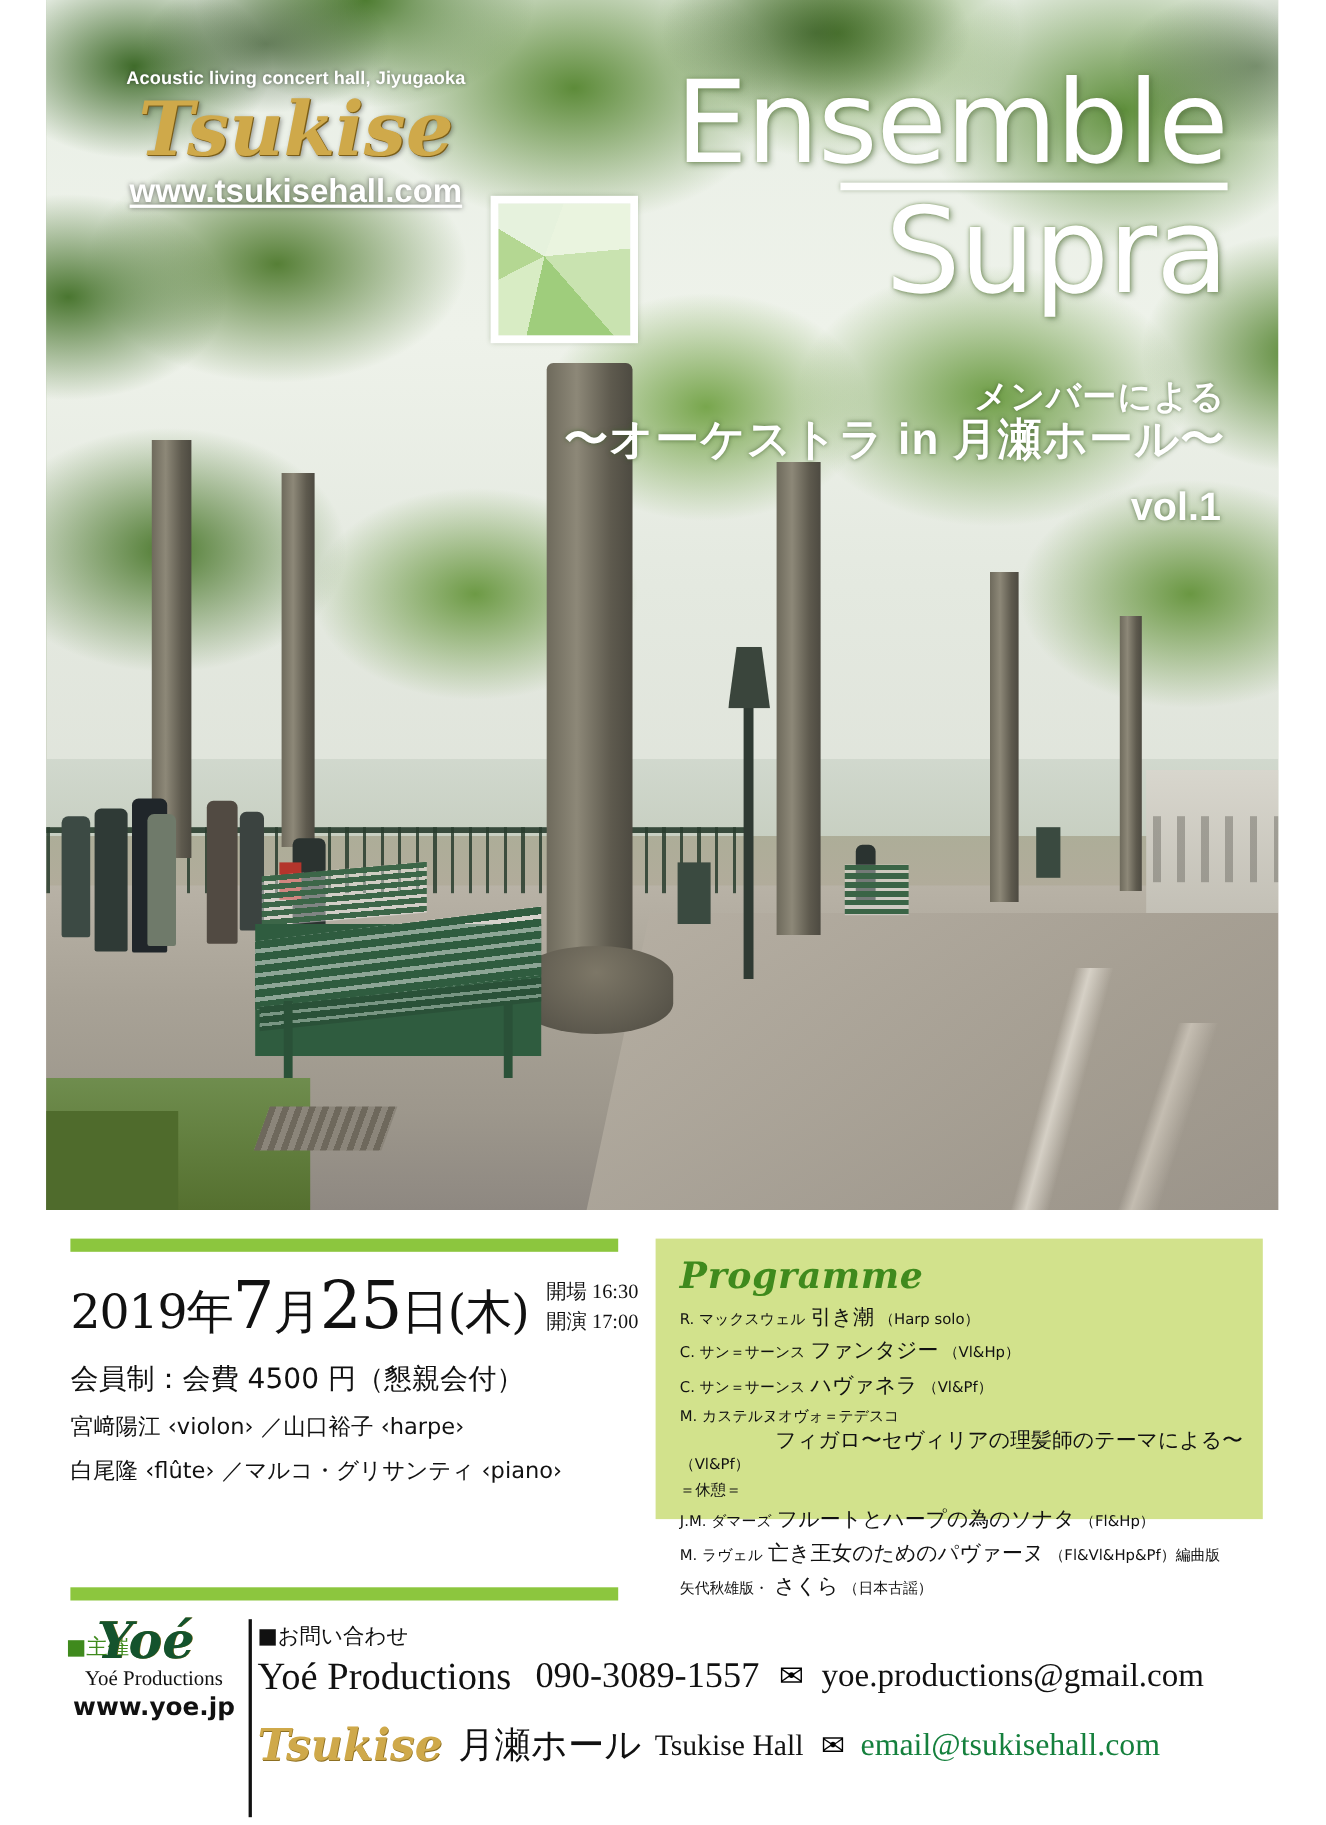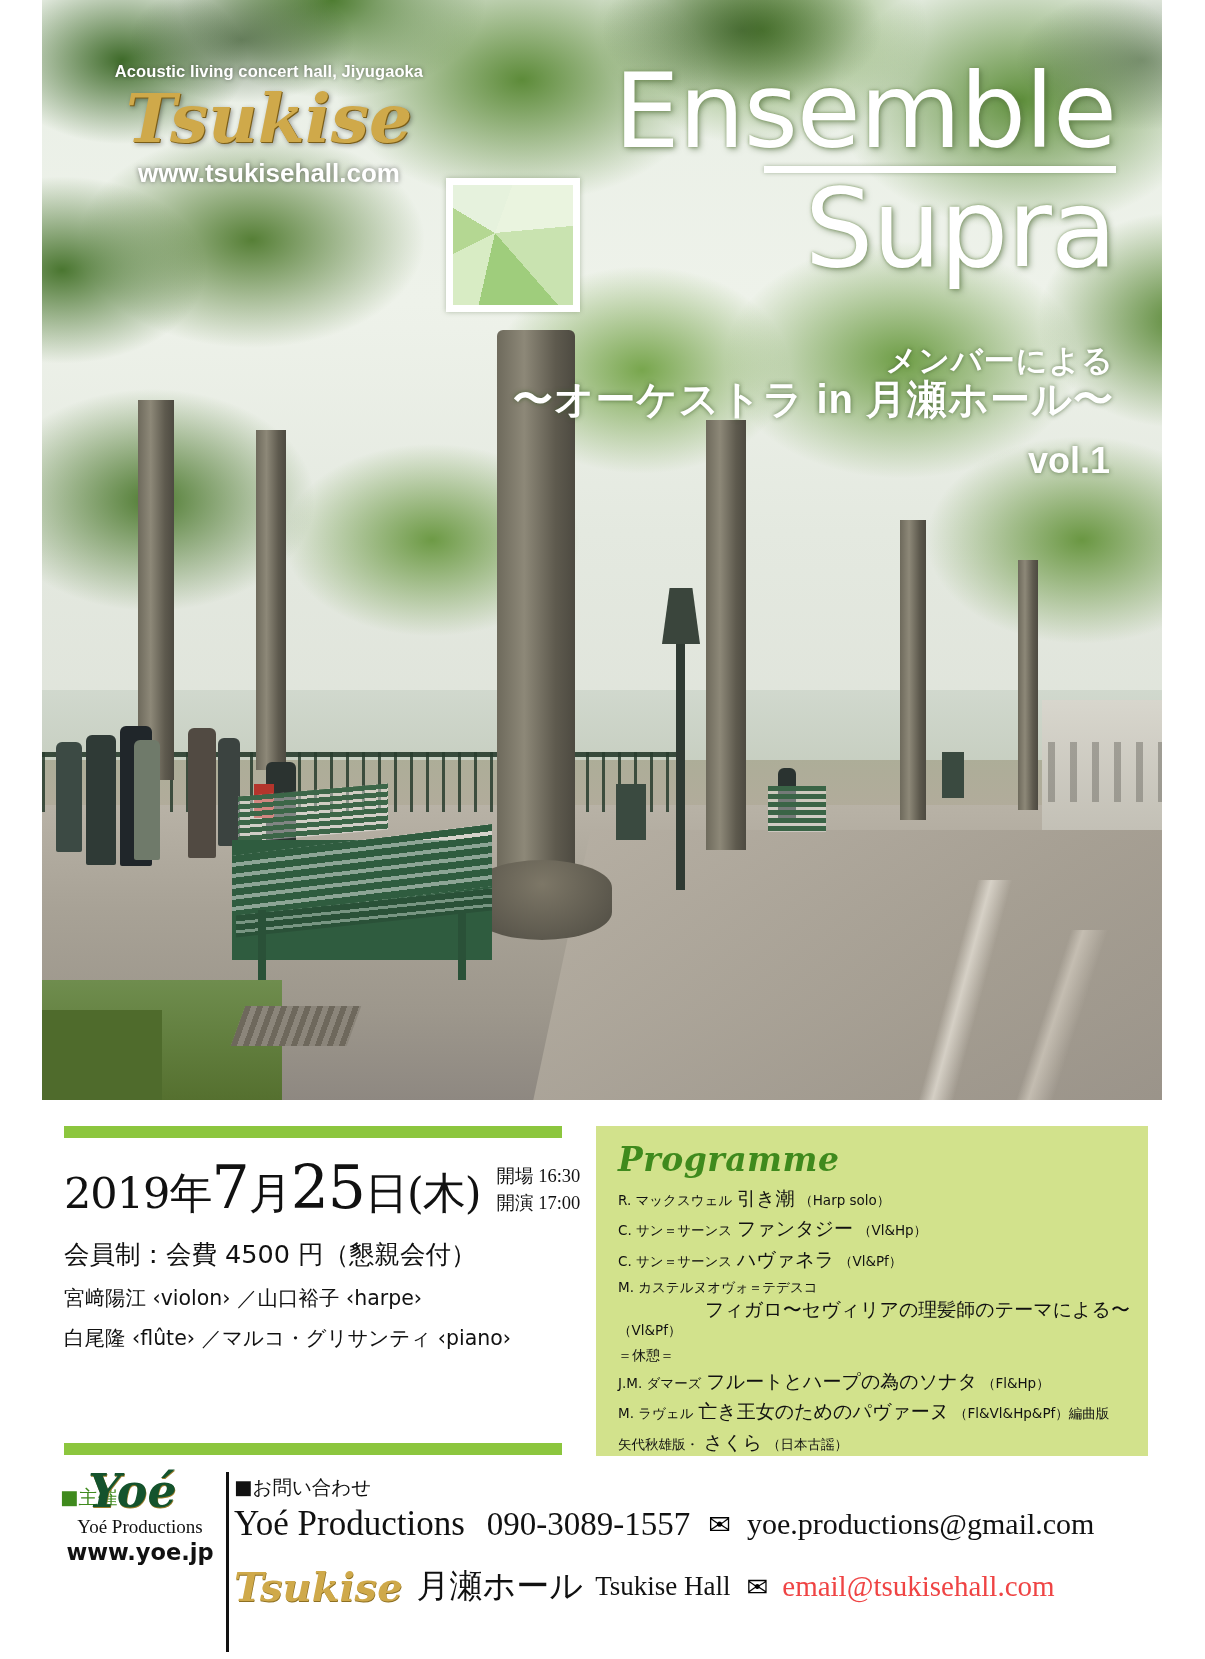--- a/index.html
+++ b/index.html
@@ -214,22 +214,23 @@
     font-family: "DejaVu Serif", serif;
     font-style: italic;
     font-size: 68px;
     font-weight: bold;
     color: #cfa94a;
     line-height: 1.05;
     margin-top: 2px;
     text-shadow: 1px 1px 0 #7a5d18, 2px 2px 5px rgba(0,0,0,.4);
   }
   .logo-url {
-    font-size: 26px; font-weight: bold; color: #ffffff; margin-top: 4px;
+    font-size: 30px; font-weight: bold; color: #ffffff; margin-top: 4px;
     text-shadow: 0 0 5px rgba(0,0,0,.5);
+    text-decoration: underline;
   }
 
   .title-wrap { position: absolute; right: 46px; top: 62px; width: 700px; text-align: right; }
   .title-1 {
     font-family: "DejaVu Sans", sans-serif;
     font-size: 104px;
     line-height: .96;
     font-weight: normal;
     color: #ffffff;
     text-shadow: 0 0 3px rgba(120,150,90,.9), 2px 2px 6px rgba(60,90,40,.55);
@@ -312,21 +313,21 @@
     font-size: 30px; color: #43911f; margin-top: 20px; letter-spacing: .2px;
   }
   .perf {
     font-family: "DejaVu Sans", sans-serif;
     font-size: 20.5px; color: #111; margin-top: 12px; white-space: nowrap;
   }
 
   
   .prog {
     position: absolute; left: 596px; top: 1126px;
-    width: 552px; height: 330px;
+    width: 552px; height: 255px;
     background: #d2e28c;
     padding: 14px 18px 0 22px;
     box-sizing: border-box;
   }
   .prog-title {
     font-family: "DejaVu Serif", serif;
     font-style: italic;
     font-weight: bold;
     font-size: 33px;
     color: #3f8a1d;
@@ -394,21 +395,21 @@
     font-size: 40px; color: #cfa94a; text-shadow: .5px .5px 0 #8d6f22;
     line-height: 1;
   }
   .f-row2 .hall-jp {
     font-family: "DejaVu Sans", sans-serif; font-size: 33px; color: #111; margin-left: 14px;
   }
   .f-row2 .hall-en {
     font-family: "Liberation Serif", serif; font-size: 27px; color: #111; margin-left: 12px;
   }
   .f-row2 .mail2 {
-    font-family: "Liberation Serif", serif; font-size: 29px; color: #ef4444; margin-left: 14px;
+    font-family: "Liberation Serif", serif; font-size: 29px; color: #15803d; margin-left: 14px;
   }
   .env { font-family: "DejaVu Sans", sans-serif; }
 </style>
 </head>
 <body>
 
 <div class="poster">
 
   <div class="hero">
     <div class="sky"></div>

